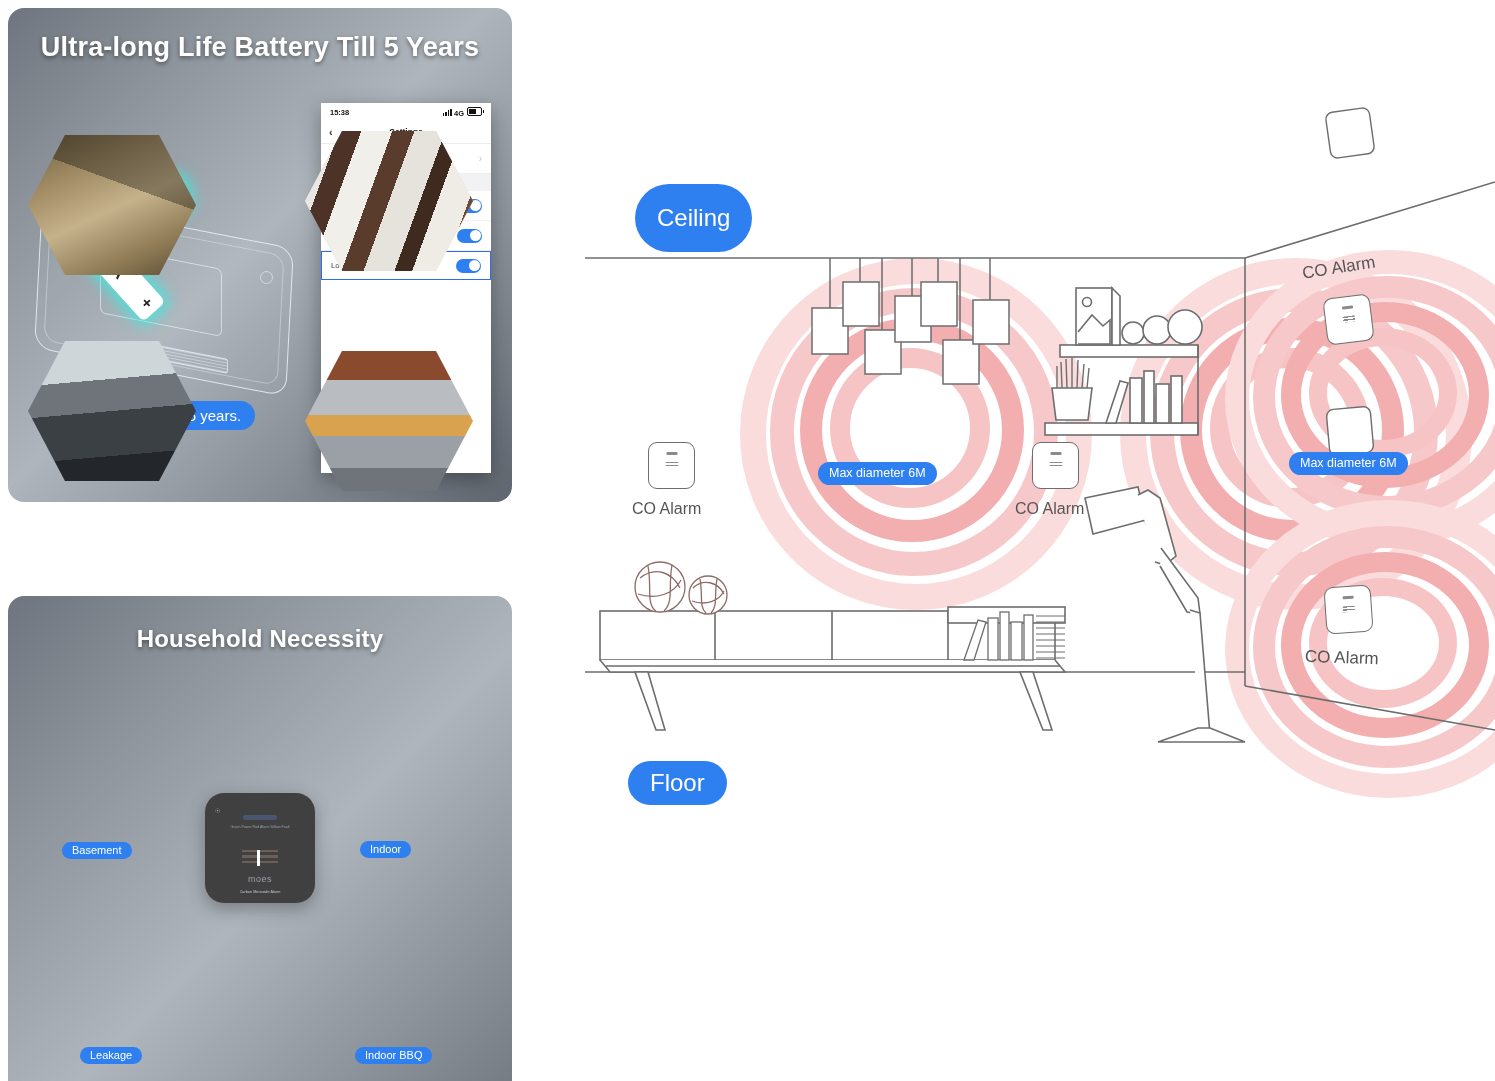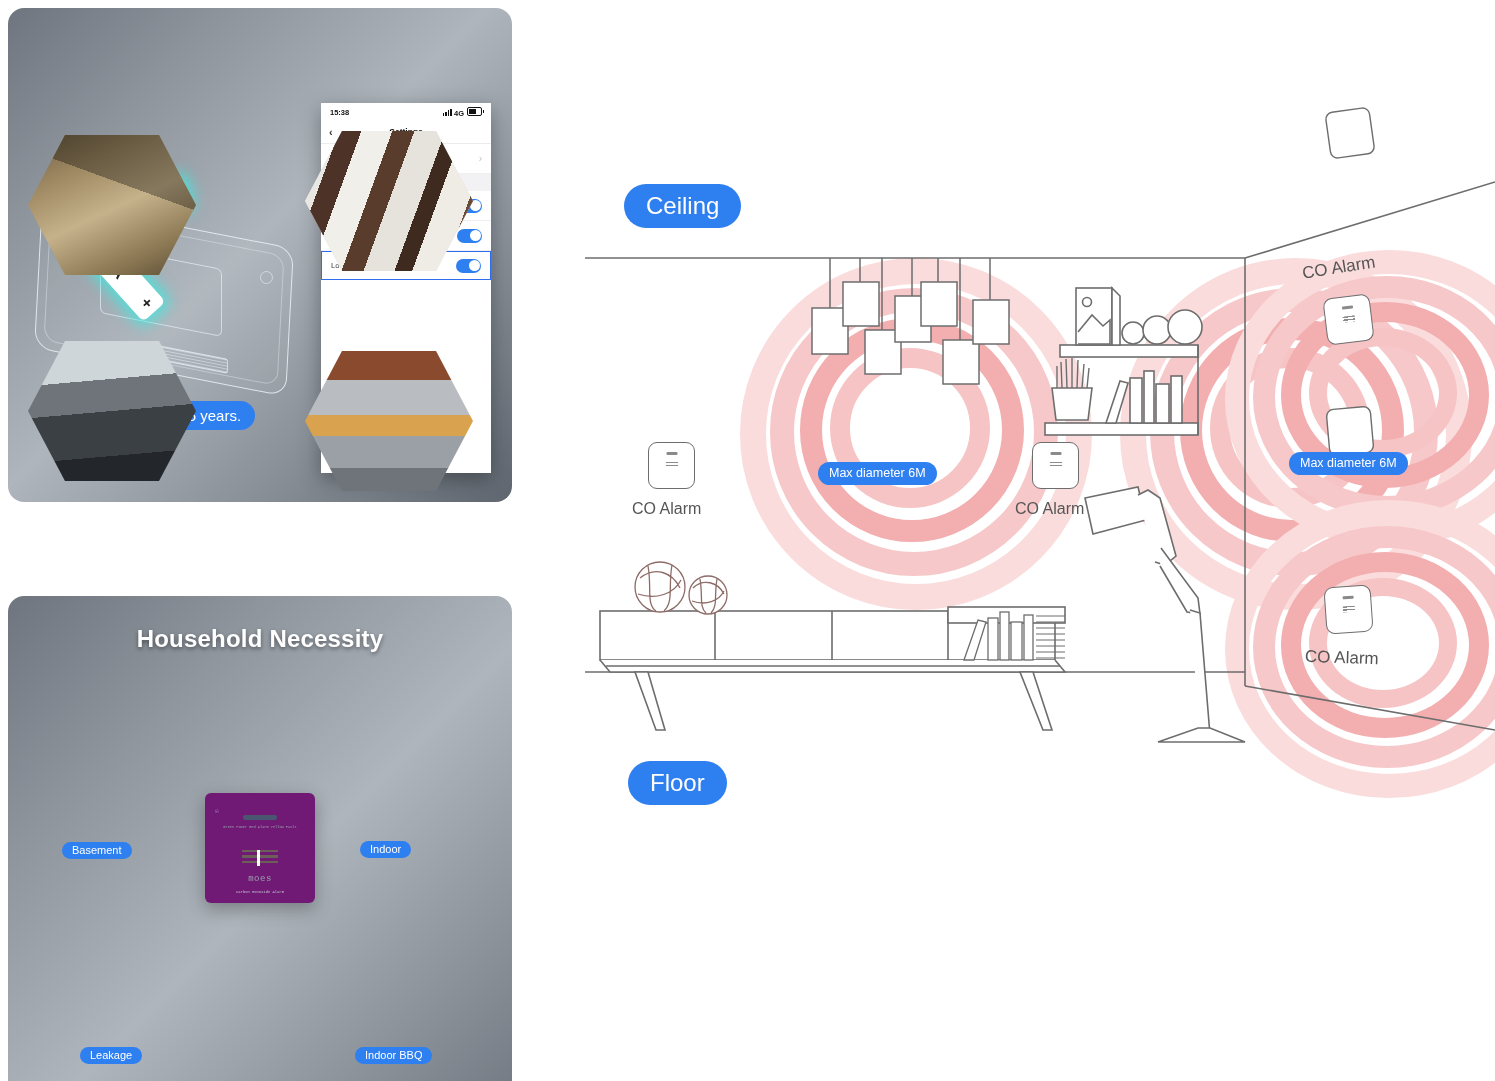--- a/index.html
+++ b/index.html
@@ -93,40 +93,40 @@
   #img-hallway{background:
       linear-gradient(110deg,#e9e7e3 0 16%,#4d3327 16% 26%,#f1efe9 26% 40%,#5a3c2c 40% 50%,
                       #e6e3dd 50% 64%,#3f2a20 64% 72%,#efece6 72% 86%,#6b4a36 86% 100%),
       #ddd;}
   #img-bedroom{background:
       linear-gradient(175deg,#cfd6da 0 30%,#6e7479 30% 50%,#3b4045 50% 78%,#23262a 78% 100%);}
   #img-bbq{background:
       linear-gradient(180deg,#8a4a2d 0 22%,#b9bcc0 22% 46%,#d9a24e 46% 60%,#9aa0a6 60% 82%,#6e7479 82% 100%);}
 
   
-  #hh-device{position:absolute;left:205px;top:793px;width:110px;height:110px;background:#701a75;
-      border-radius:6px;box-shadow:0 6px 18px rgba(0,0,0,.3);font-family:Liberation Mono, monospace;}
+  #hh-device{position:absolute;left:205px;top:793px;width:110px;height:110px;background:#404040;
+      border-radius:19px;box-shadow:0 6px 18px rgba(0,0,0,.3);}
   #hh-dev-bar{position:absolute;left:50%;transform:translateX(-50%);top:22px;width:34px;height:5px;
       background:#4a5570;border-radius:2px;}
   #hh-dev-txt{position:absolute;left:0;right:0;top:32px;text-align:center;font-size:3.6px;
       color:#9aa0ab;line-height:1.5;}
   #hh-dev-grille{position:absolute;left:50%;transform:translateX(-50%);top:57px;width:36px;height:16px;
       background:
        repeating-linear-gradient(to bottom,#6b5f58 0 2.4px,transparent 2.4px 5.4px);}
   #hh-dev-grille:after{content:"";position:absolute;left:15px;top:0;bottom:0;width:3px;background:#fff;}
   #hh-dev-brand{position:absolute;left:0;right:0;bottom:19px;text-align:center;font-size:9px;
       color:#9aa0ab;letter-spacing:.5px;}
   #hh-dev-sub{position:absolute;left:0;right:0;bottom:9px;text-align:center;font-size:3.8px;color:#c2c7cf;}
   #hh-dev-icons{position:absolute;left:10px;top:14px;font-size:6px;color:#cfd4da;}
 
   
   #scene{position:absolute;left:560px;top:0;width:935px;height:1081px;}
   #scene-title{position:absolute;left:0;right:0;top:48px;text-align:center;font-size:40px;
       font-weight:bold;color:#5b5b5b;letter-spacing:.3px;}
-  #badge-ceiling{position:absolute;left:64px;top:184px;font-size:24px;padding:10px 22px;}
+  #badge-ceiling{position:absolute;left:75px;top:184px;font-size:24px;padding:22px 22px;}
   #badge-floor{position:absolute;left:68px;top:761px;font-size:24px;padding:10px 22px;}
   
   .waves{position:absolute;}
   .wv{position:absolute;border-radius:50%;border-style:solid;border-color:#f3aeb0;}
 
   .co-dev{position:absolute;width:45px;height:45px;border:1.4px solid #6d6d6d;border-radius:9px;
       background:#fff;}
   .co-dev .d1{position:absolute;left:50%;transform:translateX(-50%);top:9px;width:11px;height:3px;
       background:#8a8a8a;border-radius:1px;}
   .co-dev .d2{position:absolute;left:50%;transform:translateX(-50%);top:19px;width:12px;height:6px;
@@ -135,20 +135,21 @@
   .badge-6m{position:absolute;font-size:12.5px;padding:5px 11px;}
 
   
   svg{position:absolute;left:0;top:0;overflow:visible;}
 </style>
 </head>
 <body>
 
 <div class="panel" id="panel-battery">
 
+  <div class="panel-title" id="battery-title">Ultra-long Life Battery Till 5 Years</div>
 
   <div class="bat-device">
     <div class="dev-body"></div>
     <div class="dev-tray"></div>
     <div class="dev-slot"></div>
     <div class="dev-dot" style="left:16px;top:50px;"></div>
     <div class="dev-dot" style="left:222px;top:88px;"></div>
 
     <div class="bat-cell" id="bat-cell-1">
       <span>+</span>

